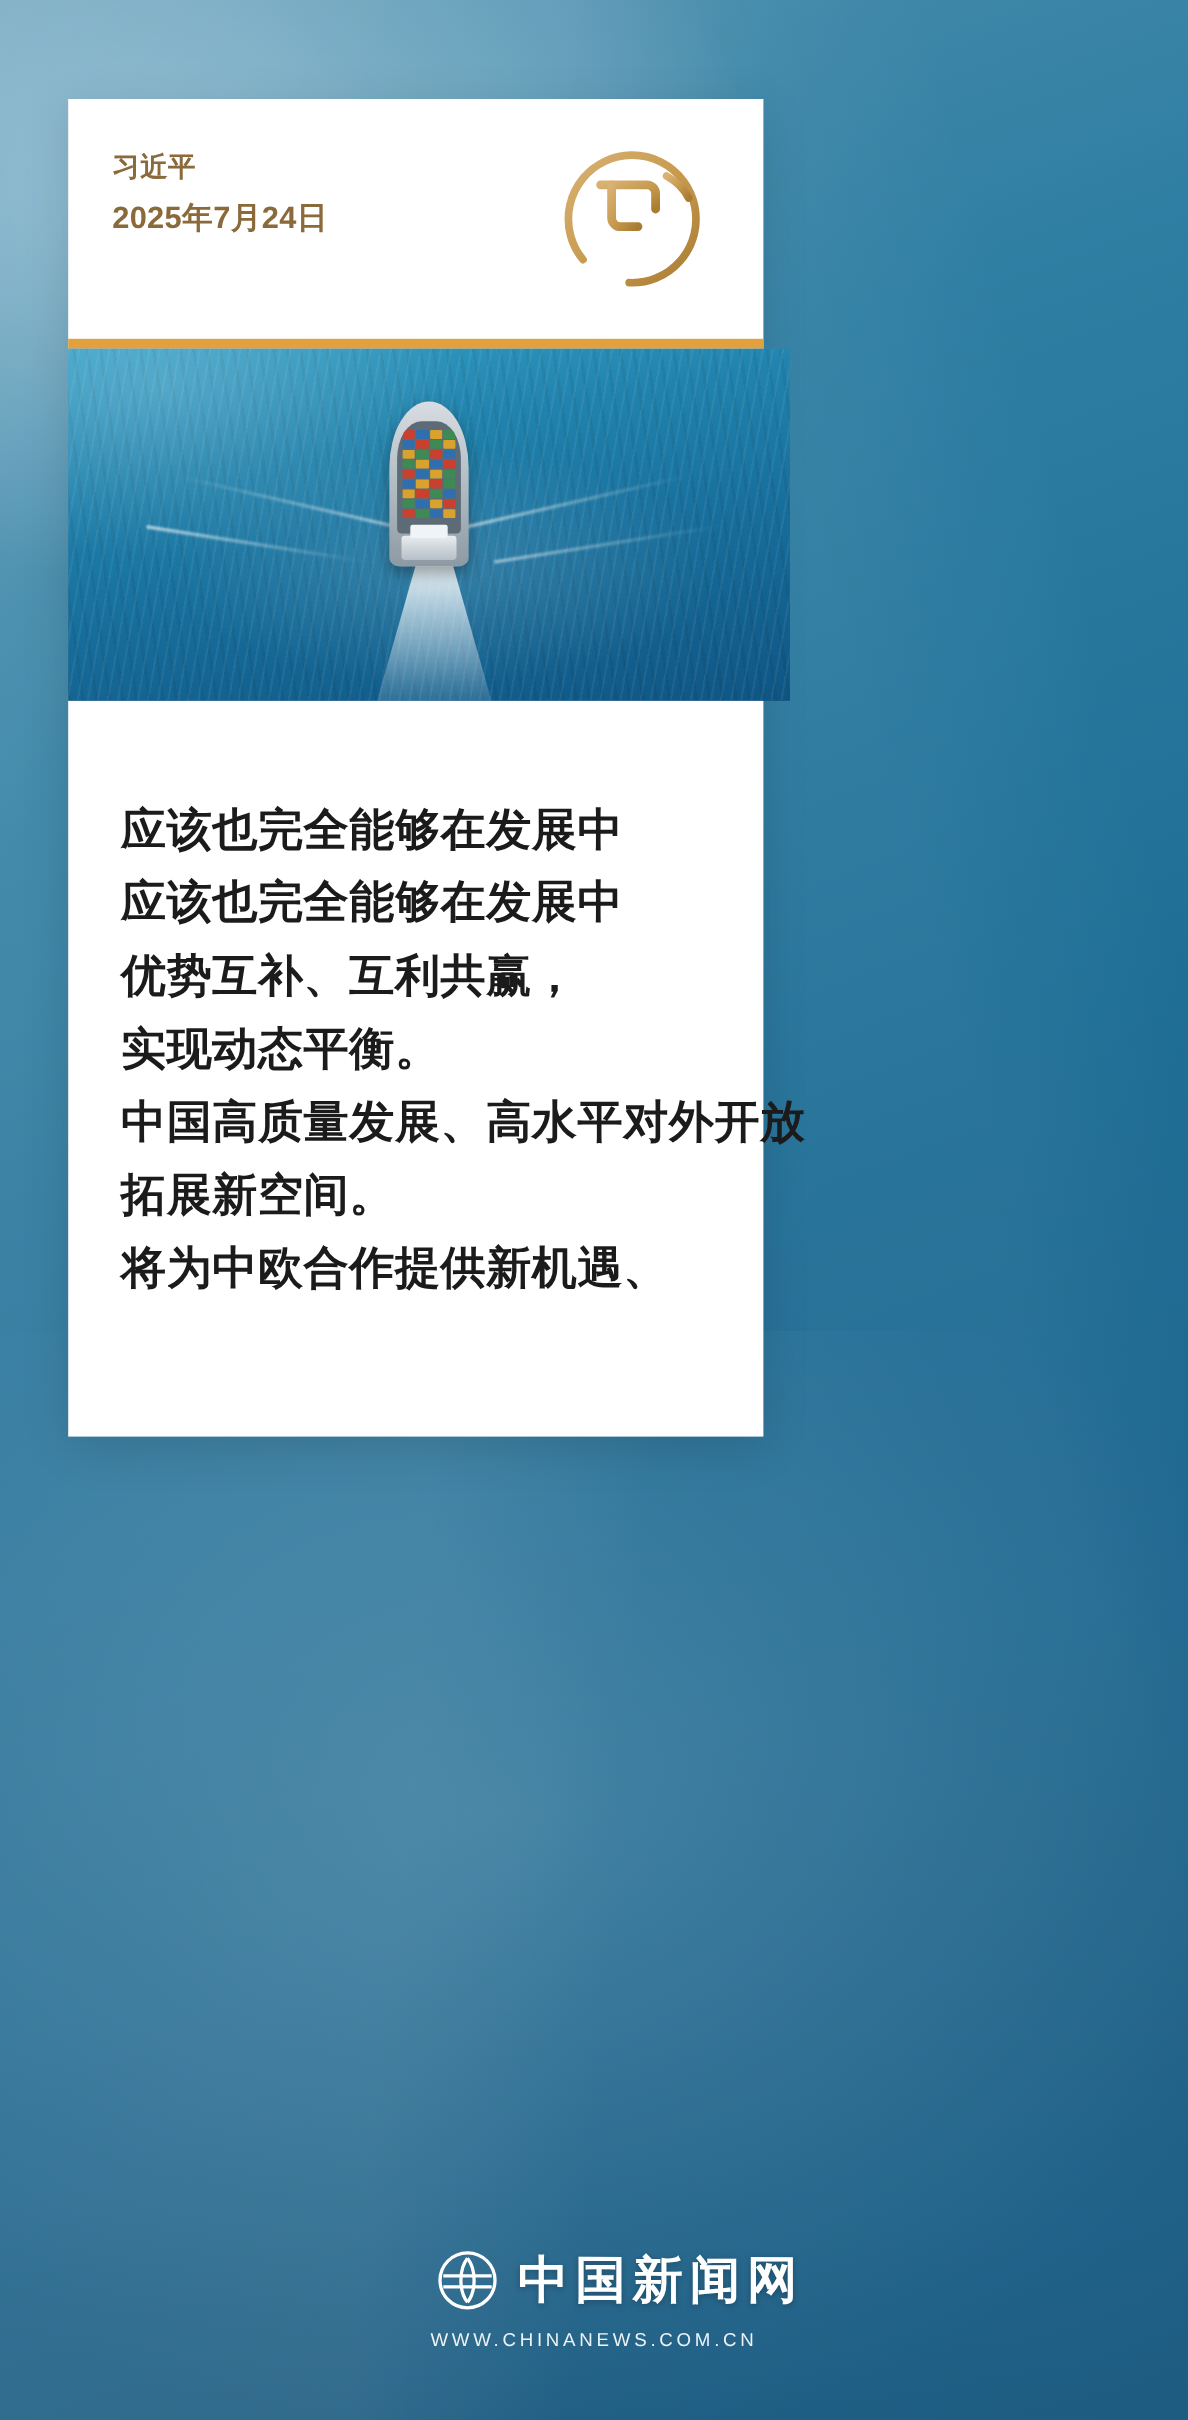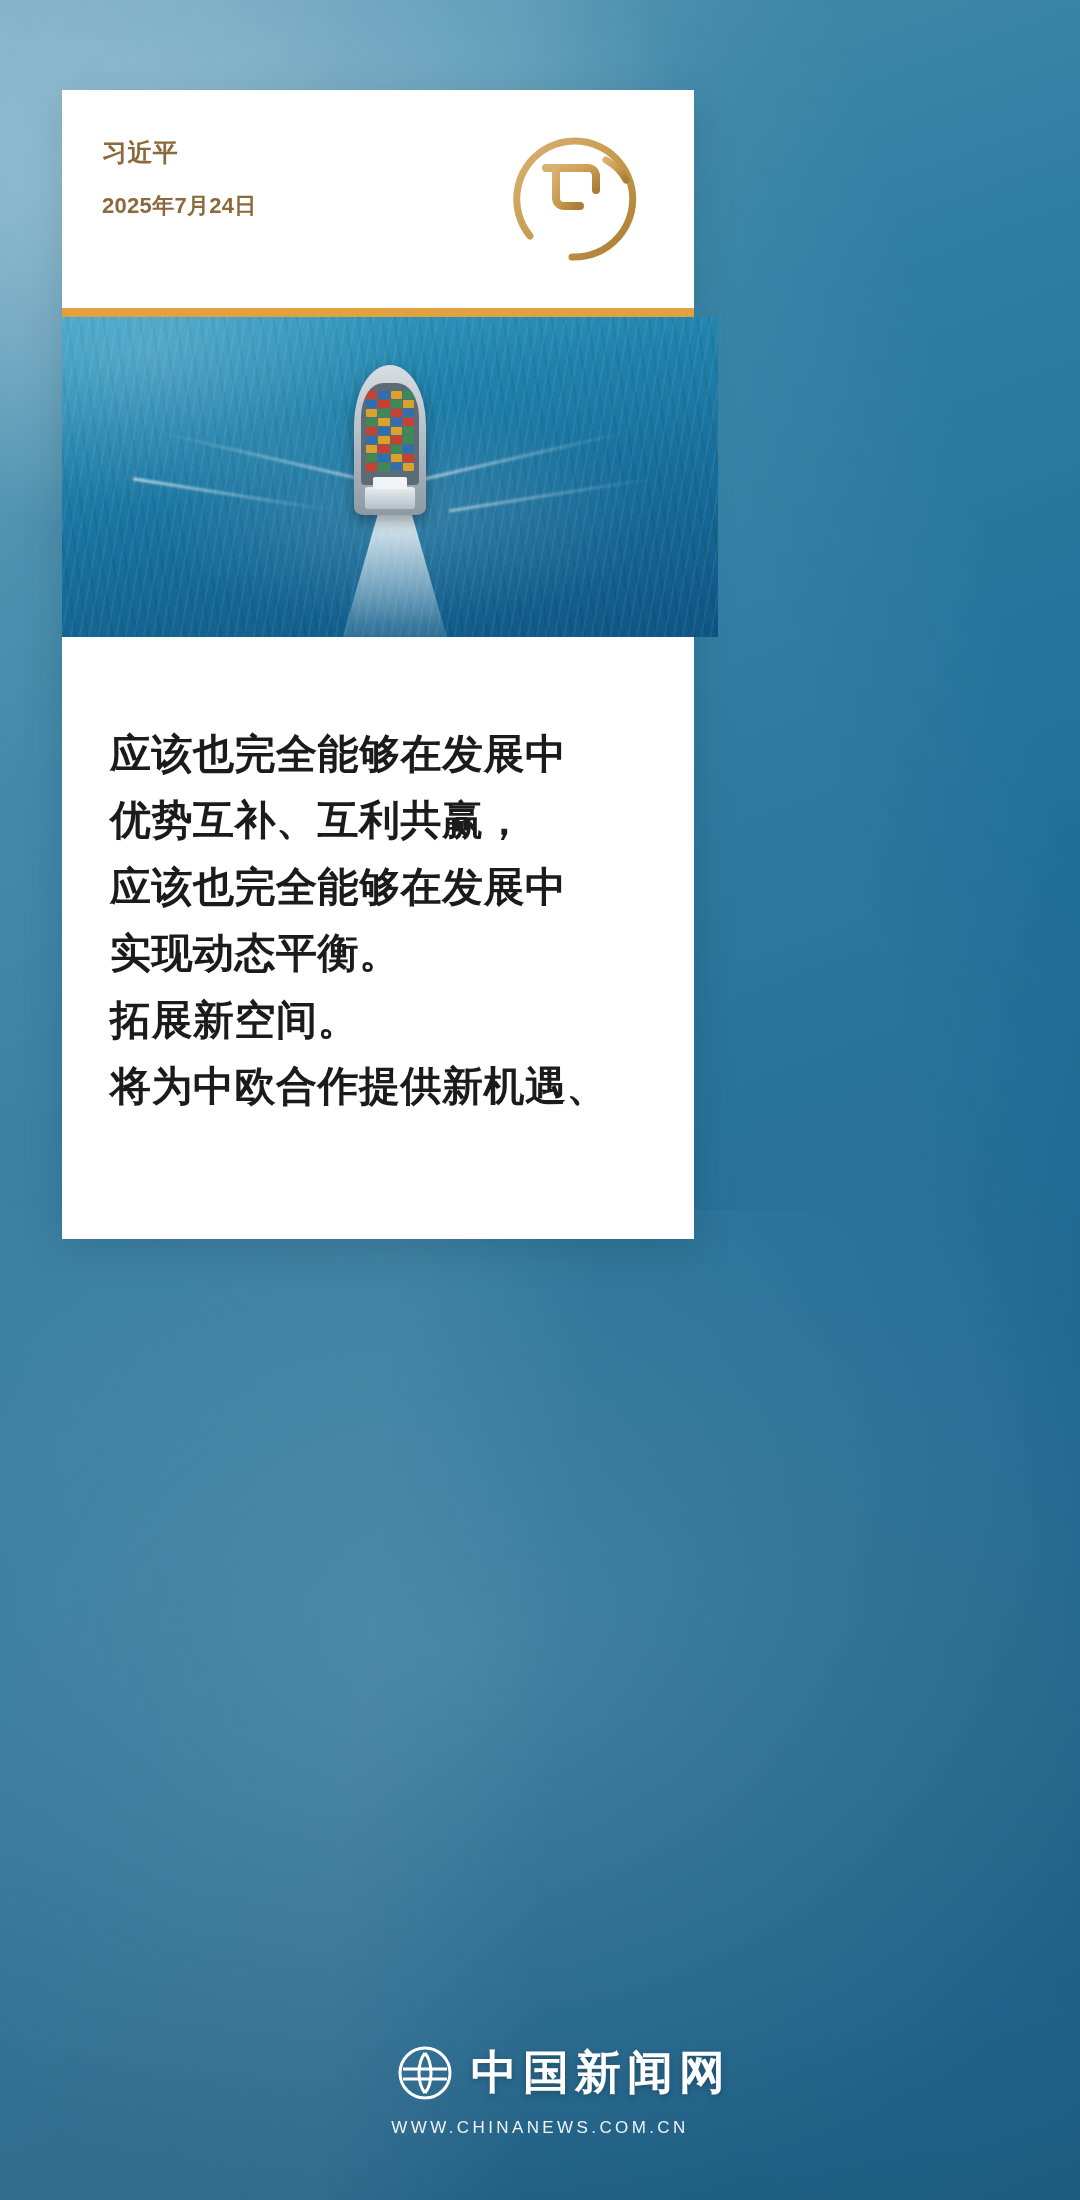--- a/index.html
+++ b/index.html
@@ -64,23 +64,23 @@
     color: #8a6a3a;
     font-size: 25px;
     line-height: 1.48;
     font-weight: 700;
     letter-spacing: 0.4px;
     max-width: 430px;
   }
   .headline .line { display: block; white-space: nowrap; }
 
   .date {
-    margin-top: 20px;
+    margin-top: 8px;
     color: #8a6a3a;
-    font-size: 22px;
+    font-size: 28px;
     font-weight: 700;
     letter-spacing: 0.3px;
   }
 
   
   .seal {
     position: absolute;
     right: 34px;
     top: 34px;
     width: 150px;
@@ -325,23 +325,24 @@
               <i style="background:#d8a22c"></i>
           </div>
         </div>
         <div class="sup"></div>
         <div class="sup2"></div>
       </div>
     </div>
 
     <div class="quote">
       <span class="qline">应该也完全能够在发展中</span>
+      <span class="qline">应该也完全能够在发展中</span>
       <span class="qline">优势互补、互利共赢，</span>
-      <span class="qline">应该也完全能够在发展中</span>
       <span class="qline">实现动态平衡。</span>
+      <span class="qline">中国高质量发展、高水平对外开放</span>
       <span class="qline">拓展新空间。</span>
       <span class="qline">将为中欧合作提供新机遇、</span>
     </div>
 
   </div>
 
   <div class="brand">
     <div class="brand-row">
       <div class="brand-mark">
         <svg viewBox="0 0 56 56" width="56" height="56" aria-hidden="true">

